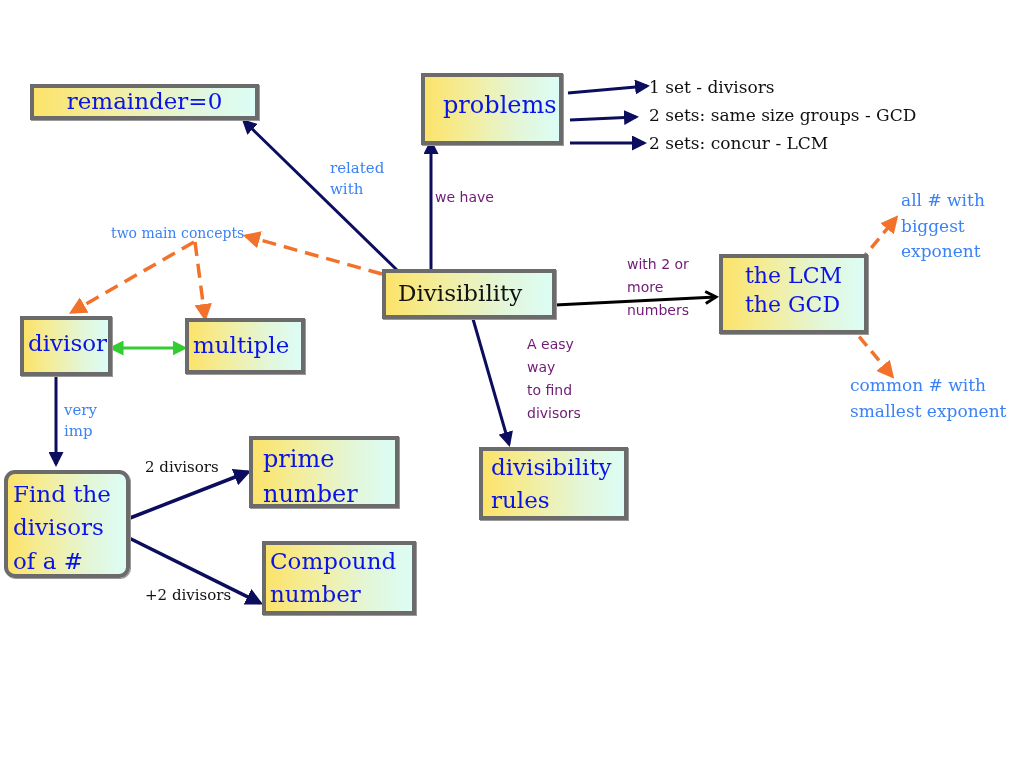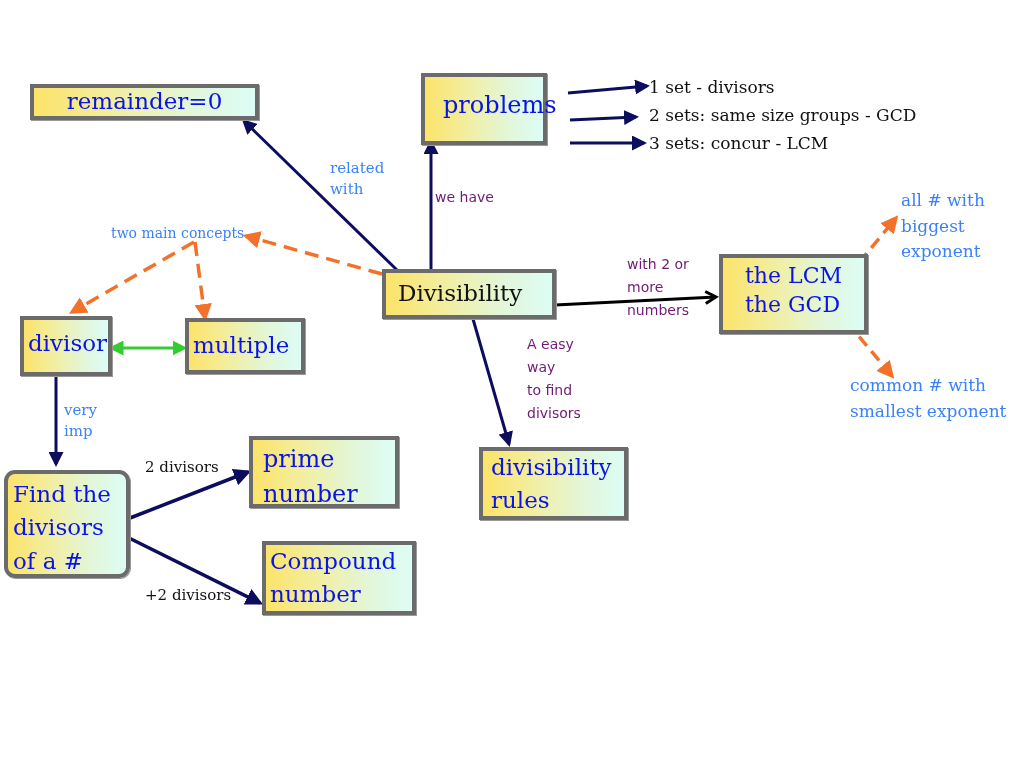--- a/index.html
+++ b/index.html
@@ -64,21 +64,21 @@
   <line x1="473" y1="319" x2="509" y2="444" stroke="#0d0d5e" stroke-width="3" marker-end="url(#ah-navy)"></line>
 
   <line x1="555" y1="305" x2="716" y2="297" stroke="#000000" stroke-width="3" marker-end="url(#ah-black-open)"></line>
 
   <line x1="847" y1="277" x2="896" y2="218" stroke="#f2722b" stroke-width="3.5" stroke-dasharray="12,7" marker-end="url(#ah-orange)"></line>
   <line x1="847" y1="322" x2="892" y2="376" stroke="#f2722b" stroke-width="3.5" stroke-dasharray="12,7" marker-end="url(#ah-orange)"></line>
 </svg>
 
 <div class="node" style="left:30px;top:84px;width:229px;height:36px;font-size:23px;text-align:center;padding-top:0px;">remainder=0</div>
 
-<div class="node" style="left:421px;top:73px;width:126px;height:72px;font-size:24px;padding:14px 10px 0 18px;">problems</div>
+<div class="node" style="left:421px;top:73px;width:142px;height:72px;font-size:24px;padding:14px 10px 0 18px;">problems</div>
 
 <div class="node dark" style="left:382px;top:269px;width:174px;height:50px;font-size:23px;padding:7px 0 0 12px;">Divisibility</div>
 
 <div class="node" style="left:719px;top:254px;width:149px;height:80px;font-size:22px;padding:4px 0 0 22px;line-height:1.3;">the LCM
 the GCD</div>
 
 <div class="node" style="left:20px;top:316px;width:92px;height:60px;font-size:23px;padding:10px 0 0 4px;">divisor</div>
 
 <div class="node" style="left:185px;top:318px;width:120px;height:56px;font-size:23px;padding:10px 0 0 4px;">multiple</div>
 
@@ -115,20 +115,20 @@
 imp</div>
 
 <div class="lbl serif-black" style="left:145px;top:455px;font-size:15px;">2 divisors</div>
 
 <div class="lbl serif-black" style="left:145px;top:583px;font-size:15px;text-align:center;">+2 divisors</div>
 
 <div class="lbl serif-black" style="left:649px;top:74px;">1 set - divisors</div>
 
 <div class="lbl serif-black" style="left:649px;top:102px;">2 sets: same size groups - GCD</div>
 
-<div class="lbl serif-black" style="left:649px;top:130px;">3 sets: concur - LCM</div>
+<div class="lbl serif-black" style="left:649px;top:130px;">2 sets: concur - LCM</div>
 
 <div class="lbl serif-blue" style="left:901px;top:188px;font-size:17px;line-height:1.5;">all # with
 biggest
 exponent</div>
 
 <div class="lbl serif-blue" style="left:850px;top:373px;font-size:17px;line-height:1.5;">common # with
 smallest exponent</div>
 
 </body></html>

